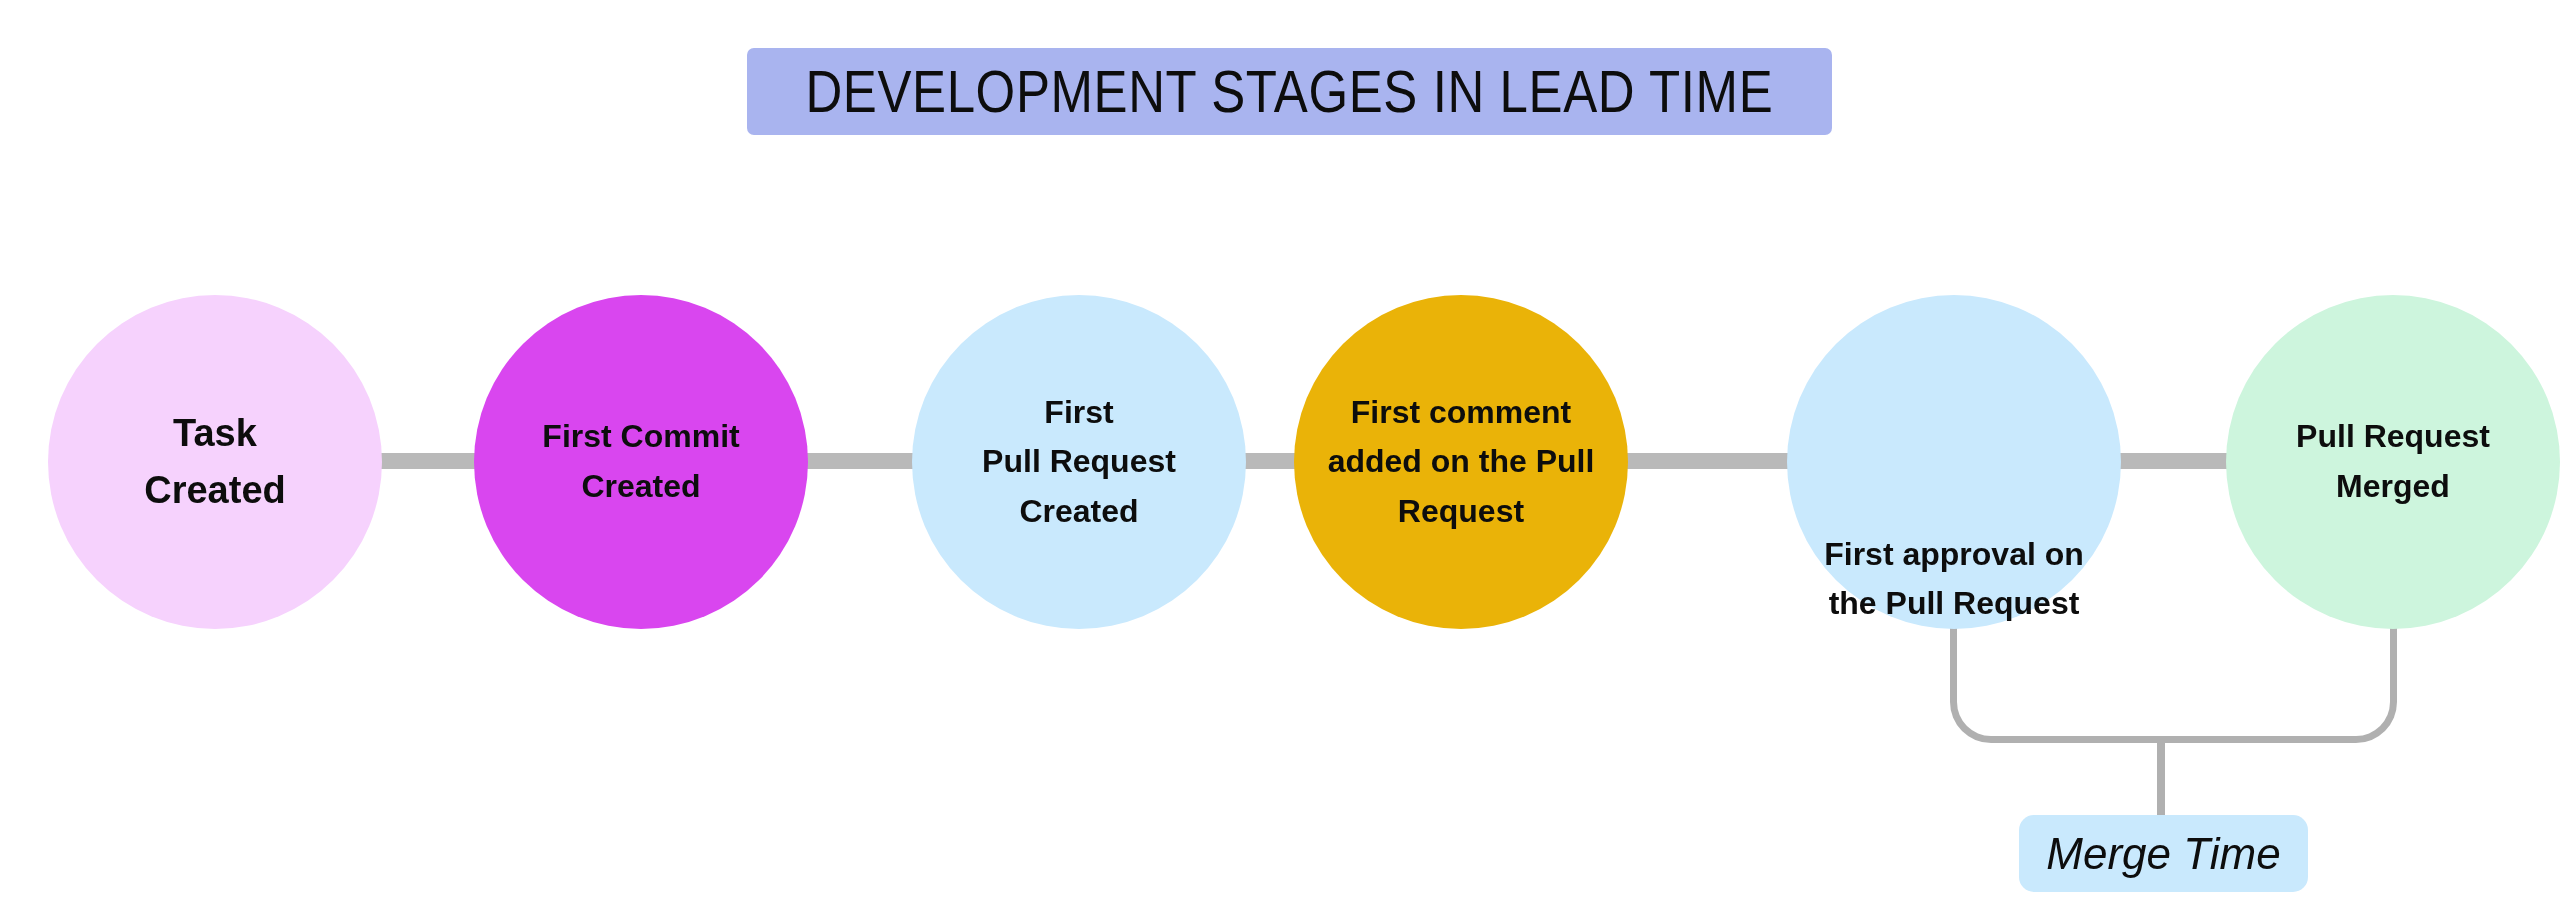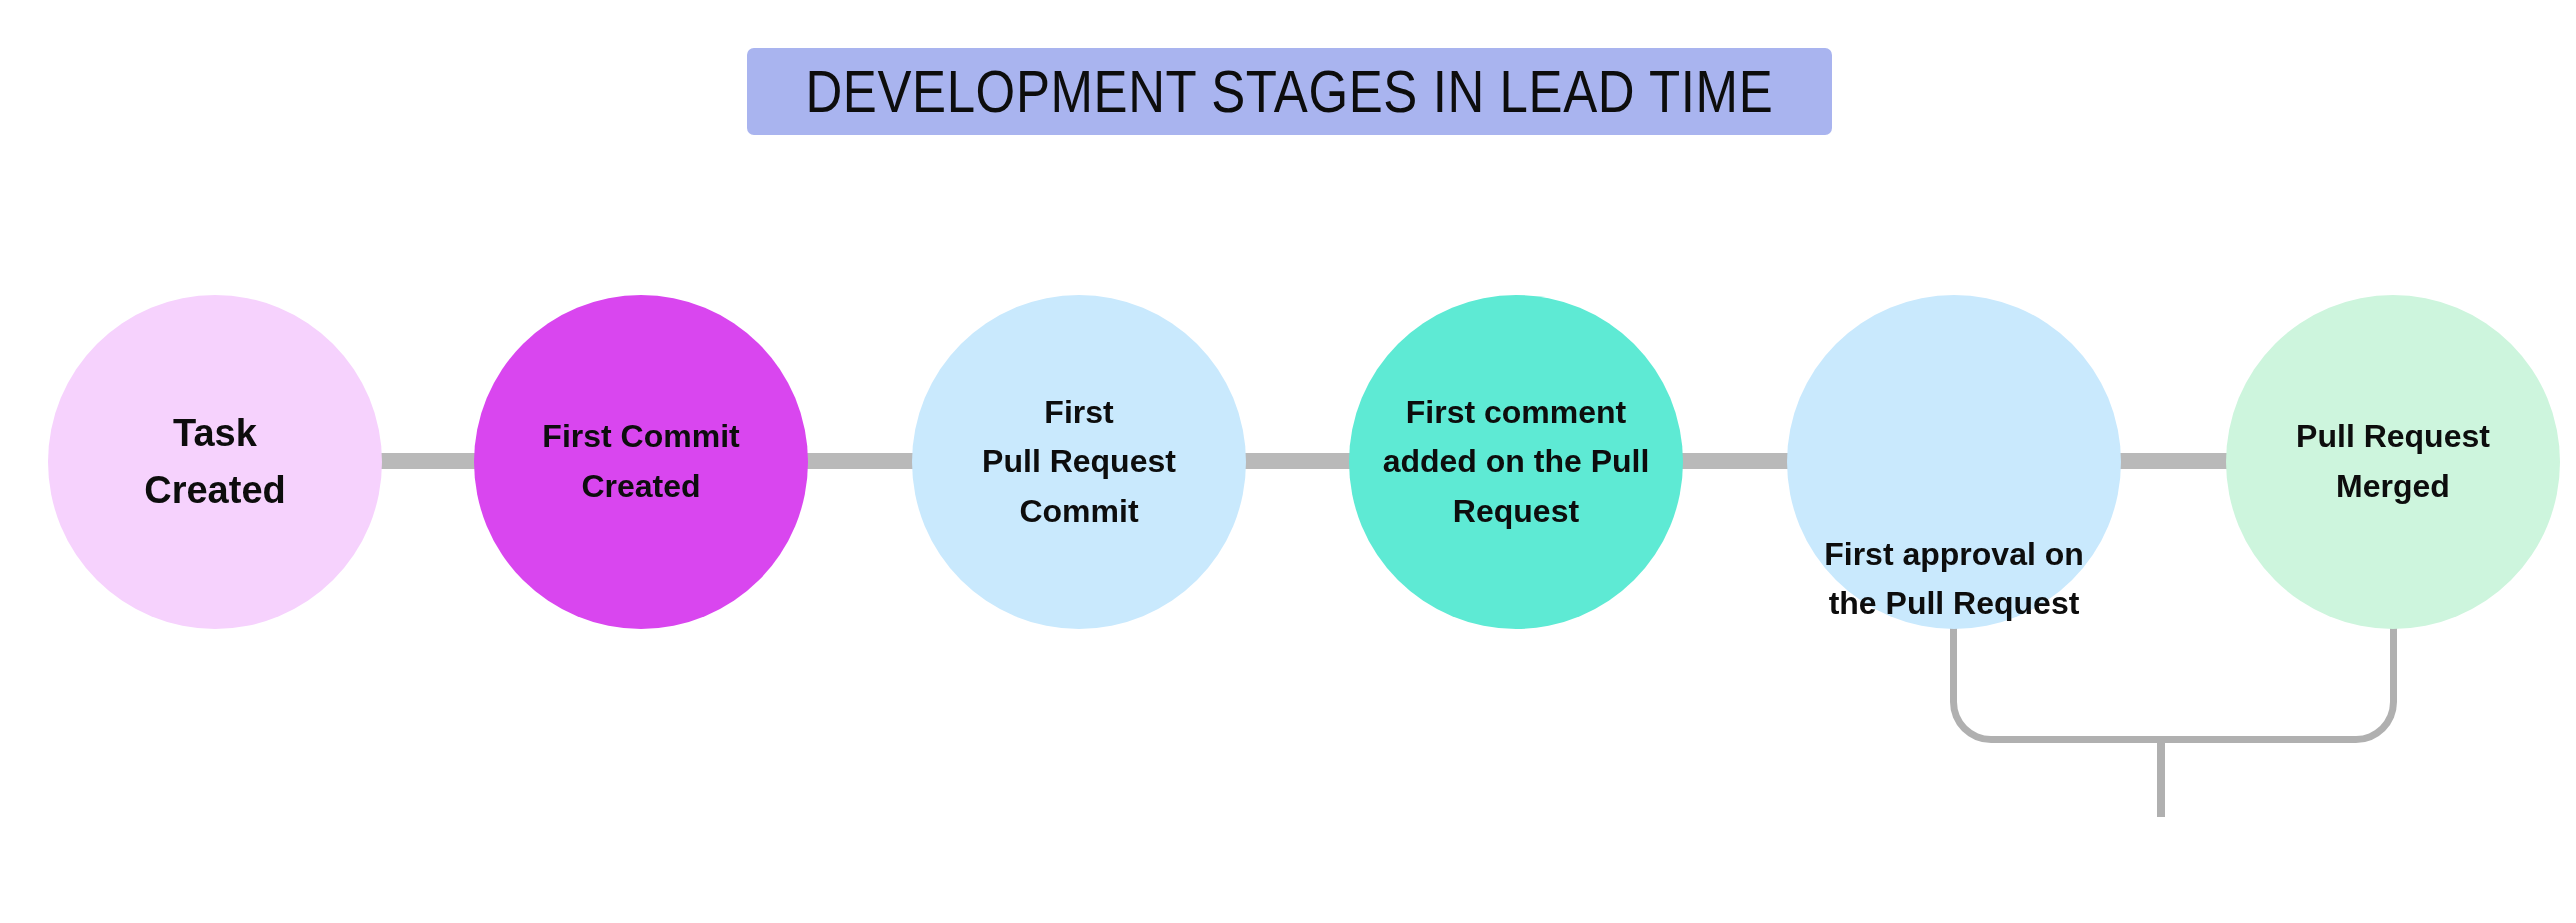--- a/index.html
+++ b/index.html
@@ -136,35 +136,38 @@
         <div class="stage-label">Task
 Created</div>
       </div>
       <div class="stage" style="left: 474px; background: #d946ef;">
         <div class="stage-label">First Commit
 Created</div>
       </div>
       <div class="stage" style="left: 912px; background: rgb(201, 233, 253);">
         <div class="stage-label">First
 Pull Request
-Commit</div>
+Created</div>
       </div>
-      <div class="stage" style="left: 1349px; background: #5eead4;">
+      <div class="stage" style="left: 1294px; background: #eab308;">
         <div class="stage-label">First comment
 added on the Pull
 Request</div>
       </div>
       <div class="stage" style="left: 1787px; background: rgb(201, 233, 253); align-items: flex-end;">
         <div class="stage-label">First approval on
 the Pull Request</div>
       </div>
       <div class="stage" style="left: 2226px; background: rgb(205, 245, 221);">
         <div class="stage-label">Pull Request
 Merged</div>
       </div>
     </div>
 
   <div class="bracket" style="border-color: rgb(176, 176, 176);"></div>
   <div class="stem" style="background: rgb(176, 176, 176);"></div>
 
+  <div class="merge-box" style="background: rgb(201, 233, 253);">
+    <span class="merge-text">Merge Time</span>
+  </div>
 
 </div>
 
 
 </body></html>

